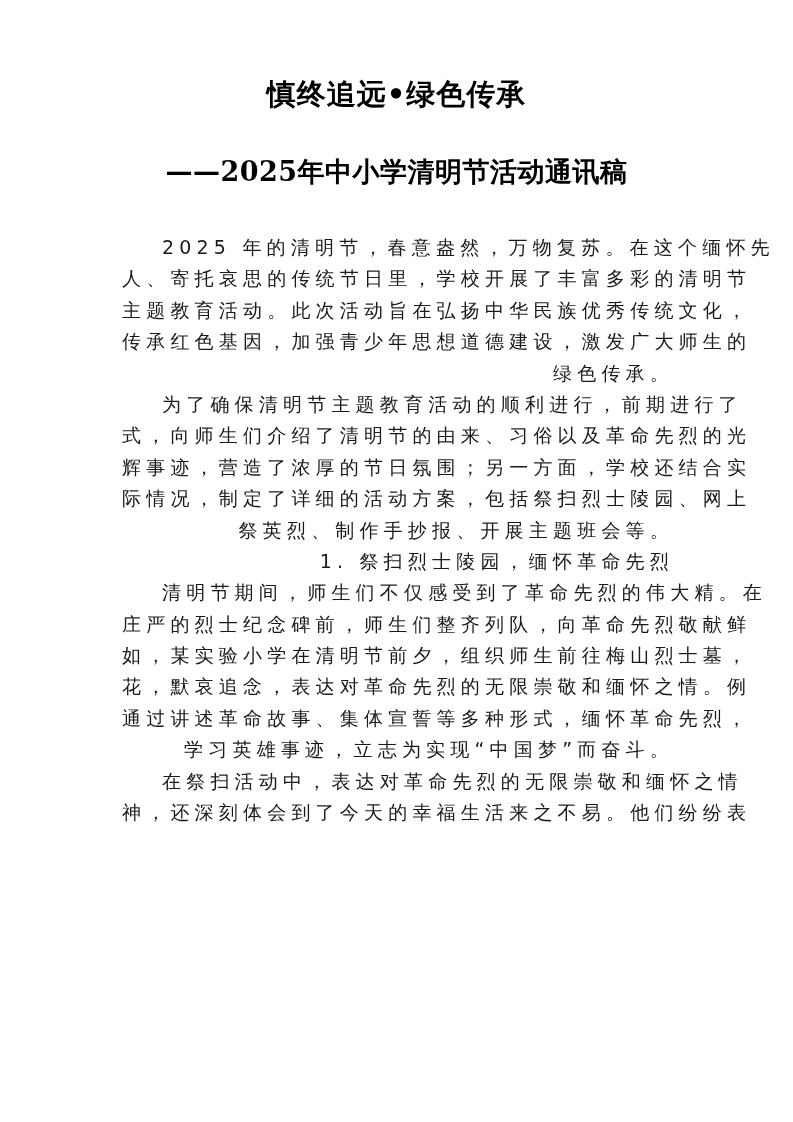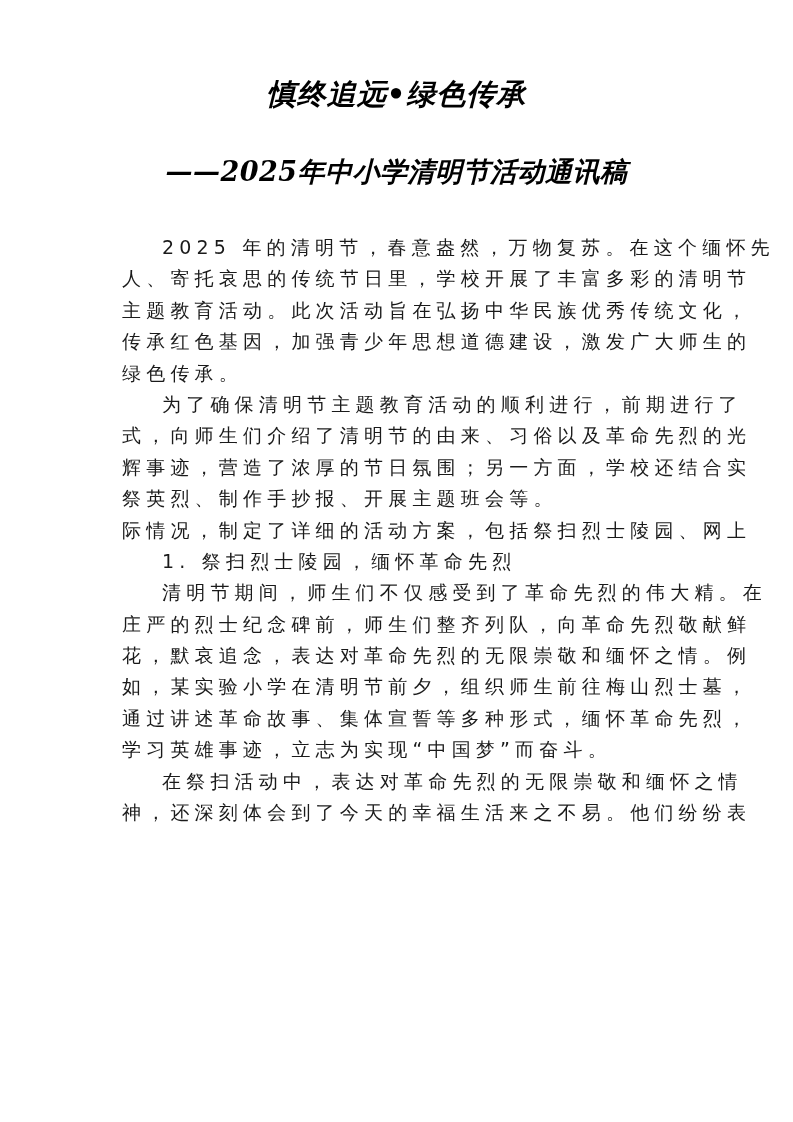--- a/index.html
+++ b/index.html
@@ -24,21 +24,20 @@
     }
     .title {
       position: absolute;
       left: 0;
       width: 793px;
       text-align: center;
       font-family: "DejaVu Serif", "Liberation Serif", serif;
       font-weight: bold;
       color: #000000;
       white-space: nowrap;
-      font-style: italic;
     }
     .title-1 {
       top: 74px;
       font-size: 29px;
       line-height: 40px;
       letter-spacing: 1px;
     }
     .title-2 {
       top: 152px;
       font-size: 27px;
@@ -53,20 +52,21 @@
       font-family: "DejaVu Sans", "Liberation Sans", sans-serif;
       font-size: 19px;
       line-height: 31.4px;
       color: #1a1a1a;
       letter-spacing: 5.2px;
     }
     .line {
       display: block;
       white-space: nowrap;
       height: 31.4px;
+      text-align: right;
     }
     .indent {
       padding-left: 40px;
     }
   </style>
 </head>
 <body>
 
 <div class="page">
   <div class="title title-1">慎终追远•绿色传承</div>
@@ -74,25 +74,25 @@
 
   <div class="body-text">
     <span class="line indent">2025 年的清明节，春意盎然，万物复苏。在这个缅怀先</span>
     <span class="line">人、寄托哀思的传统节日里，学校开展了丰富多彩的清明节</span>
     <span class="line">主题教育活动。此次活动旨在弘扬中华民族优秀传统文化，</span>
     <span class="line">传承红色基因，加强青少年思想道德建设，激发广大师生的</span>
     <span class="line">绿色传承。</span>
     <span class="line indent">为了确保清明节主题教育活动的顺利进行，前期进行了</span>
     <span class="line">式，向师生们介绍了清明节的由来、习俗以及革命先烈的光</span>
     <span class="line">辉事迹，营造了浓厚的节日氛围；另一方面，学校还结合实</span>
+    <span class="line">际情况，制定了详细的活动方案，包括祭扫烈士陵园、网上</span>
     <span class="line">祭英烈、制作手抄报、开展主题班会等。</span>
-    <span class="line">际情况，制定了详细的活动方案，包括祭扫烈士陵园、网上</span>
     <span class="line indent">1. 祭扫烈士陵园，缅怀革命先烈</span>
     <span class="line indent">清明节期间，师生们不仅感受到了革命先烈的伟大精。在</span>
     <span class="line">庄严的烈士纪念碑前，师生们整齐列队，向革命先烈敬献鲜</span>
+    <span class="line">如，某实验小学在清明节前夕，组织师生前往梅山烈士墓，</span>
     <span class="line">花，默哀追念，表达对革命先烈的无限崇敬和缅怀之情。例</span>
-    <span class="line">如，某实验小学在清明节前夕，组织师生前往梅山烈士墓，</span>
     <span class="line">通过讲述革命故事、集体宣誓等多种形式，缅怀革命先烈，</span>
     <span class="line">学习英雄事迹，立志为实现“中国梦”而奋斗。</span>
     <span class="line indent">在祭扫活动中，表达对革命先烈的无限崇敬和缅怀之情</span>
     <span class="line">神，还深刻体会到了今天的幸福生活来之不易。他们纷纷表</span>
   </div>
 </div>
 
 </body></html>

